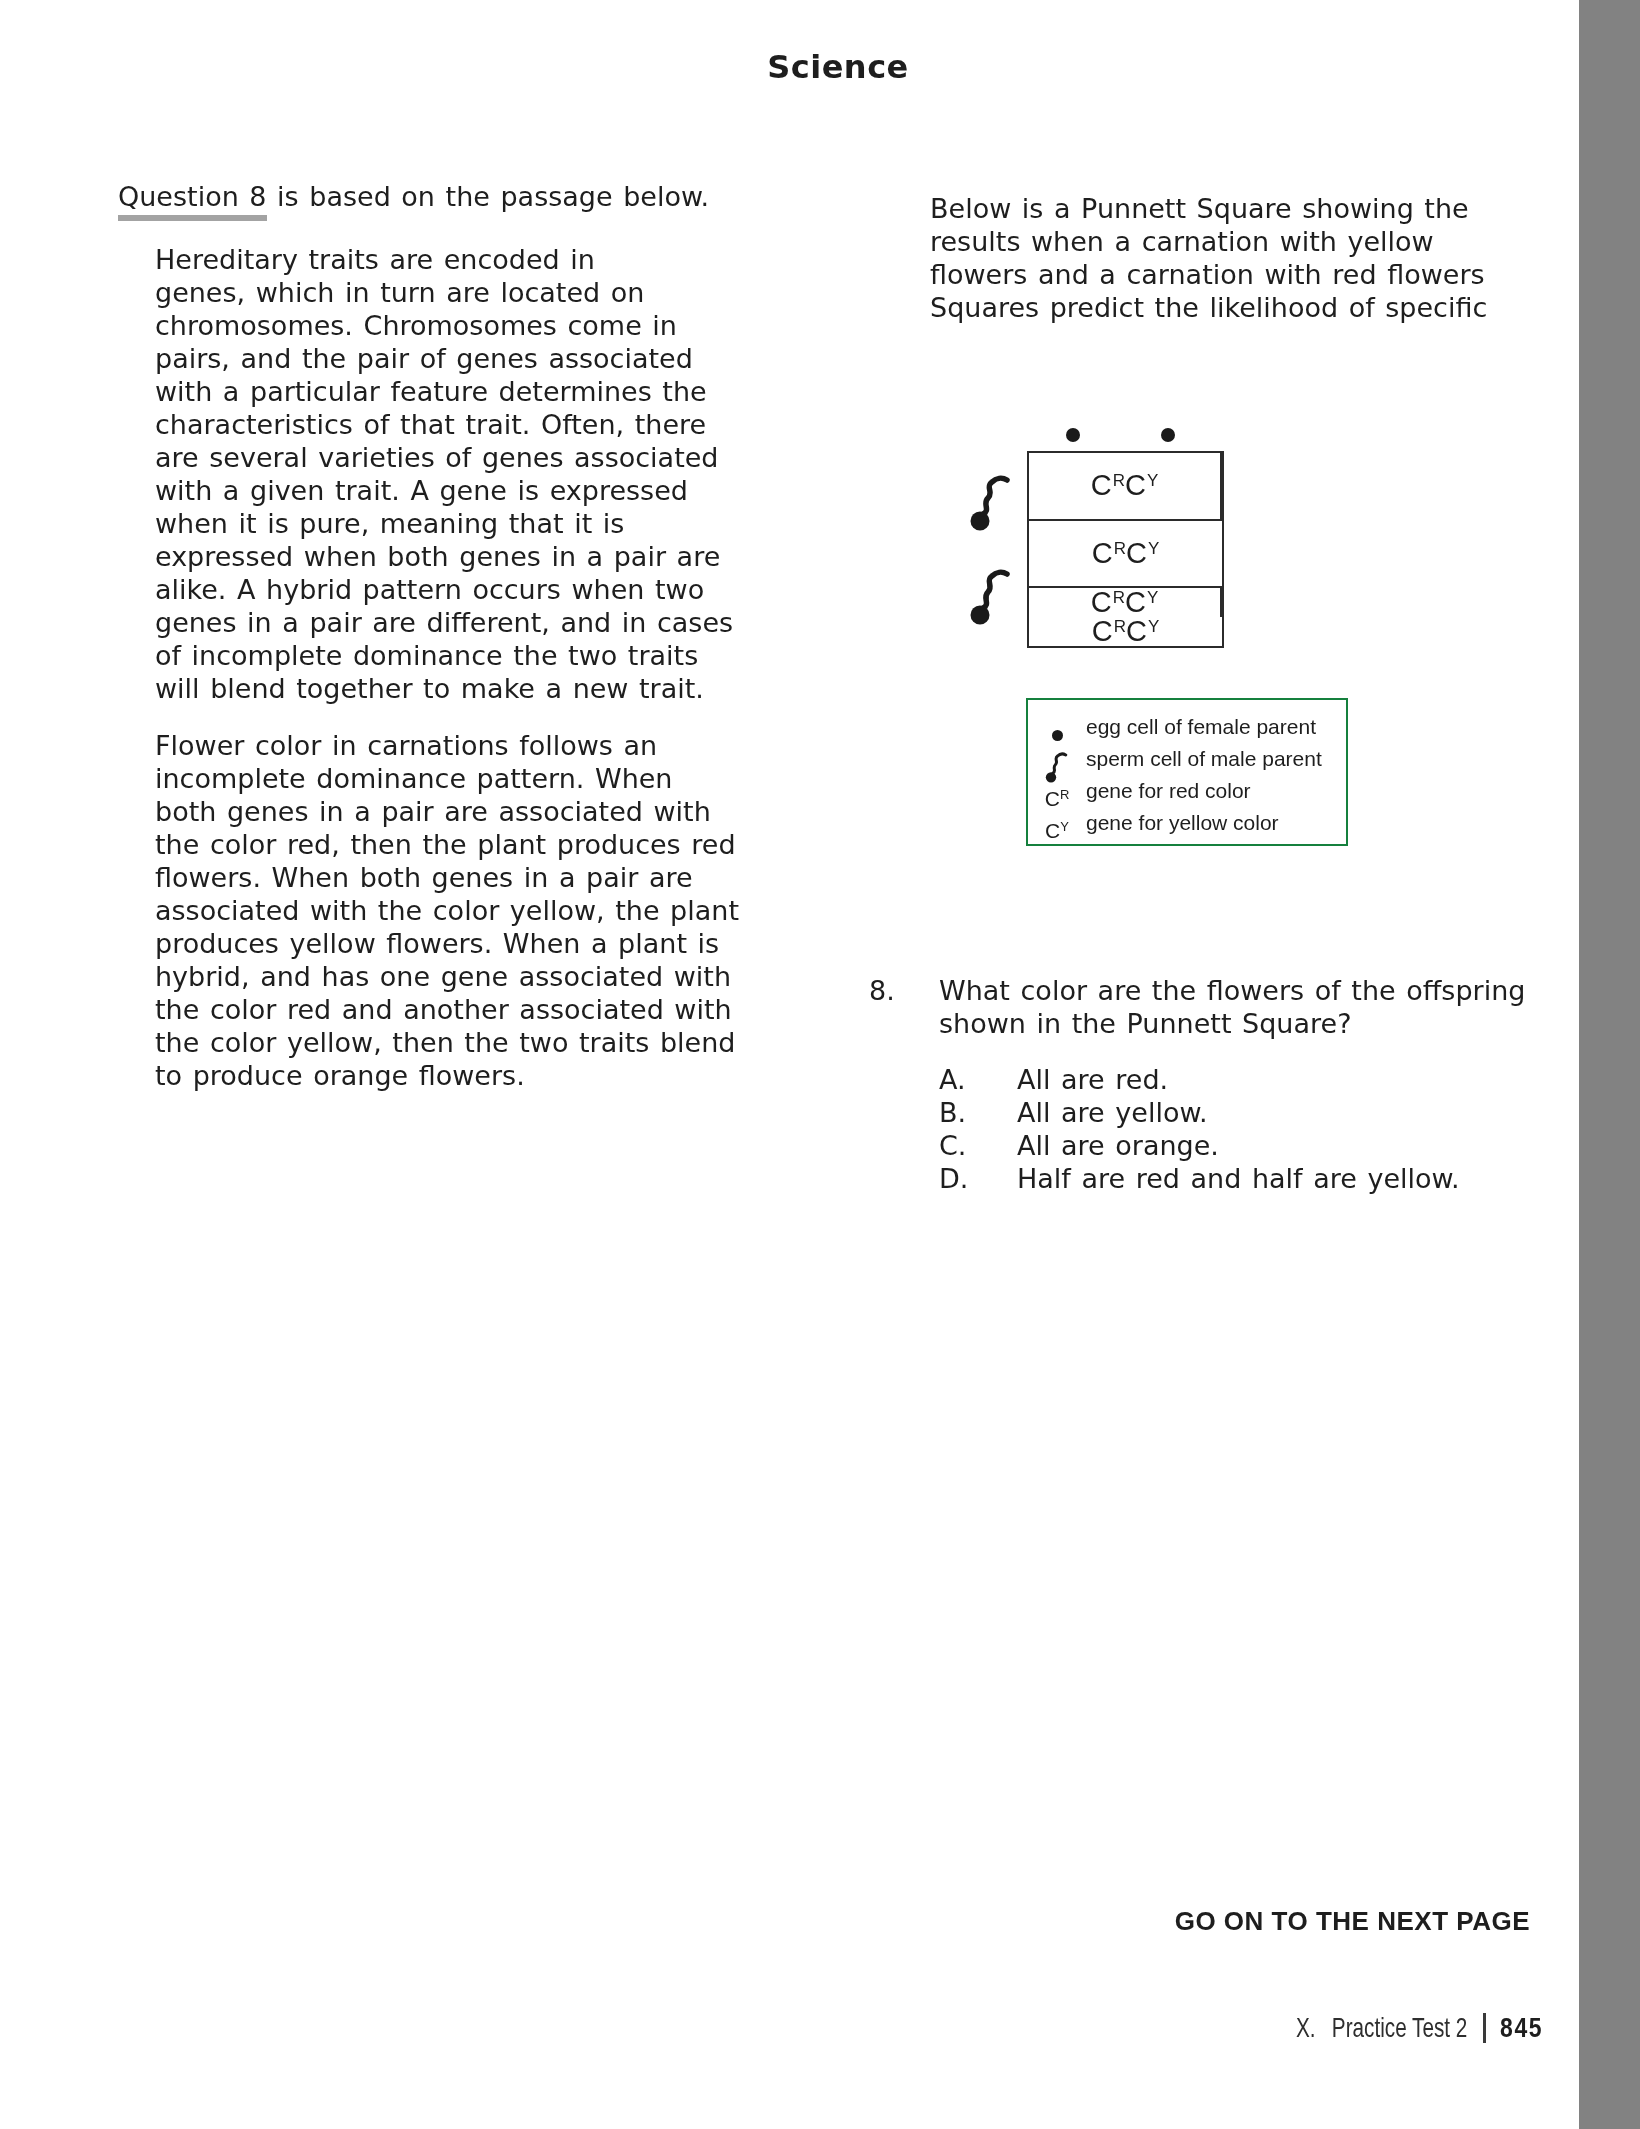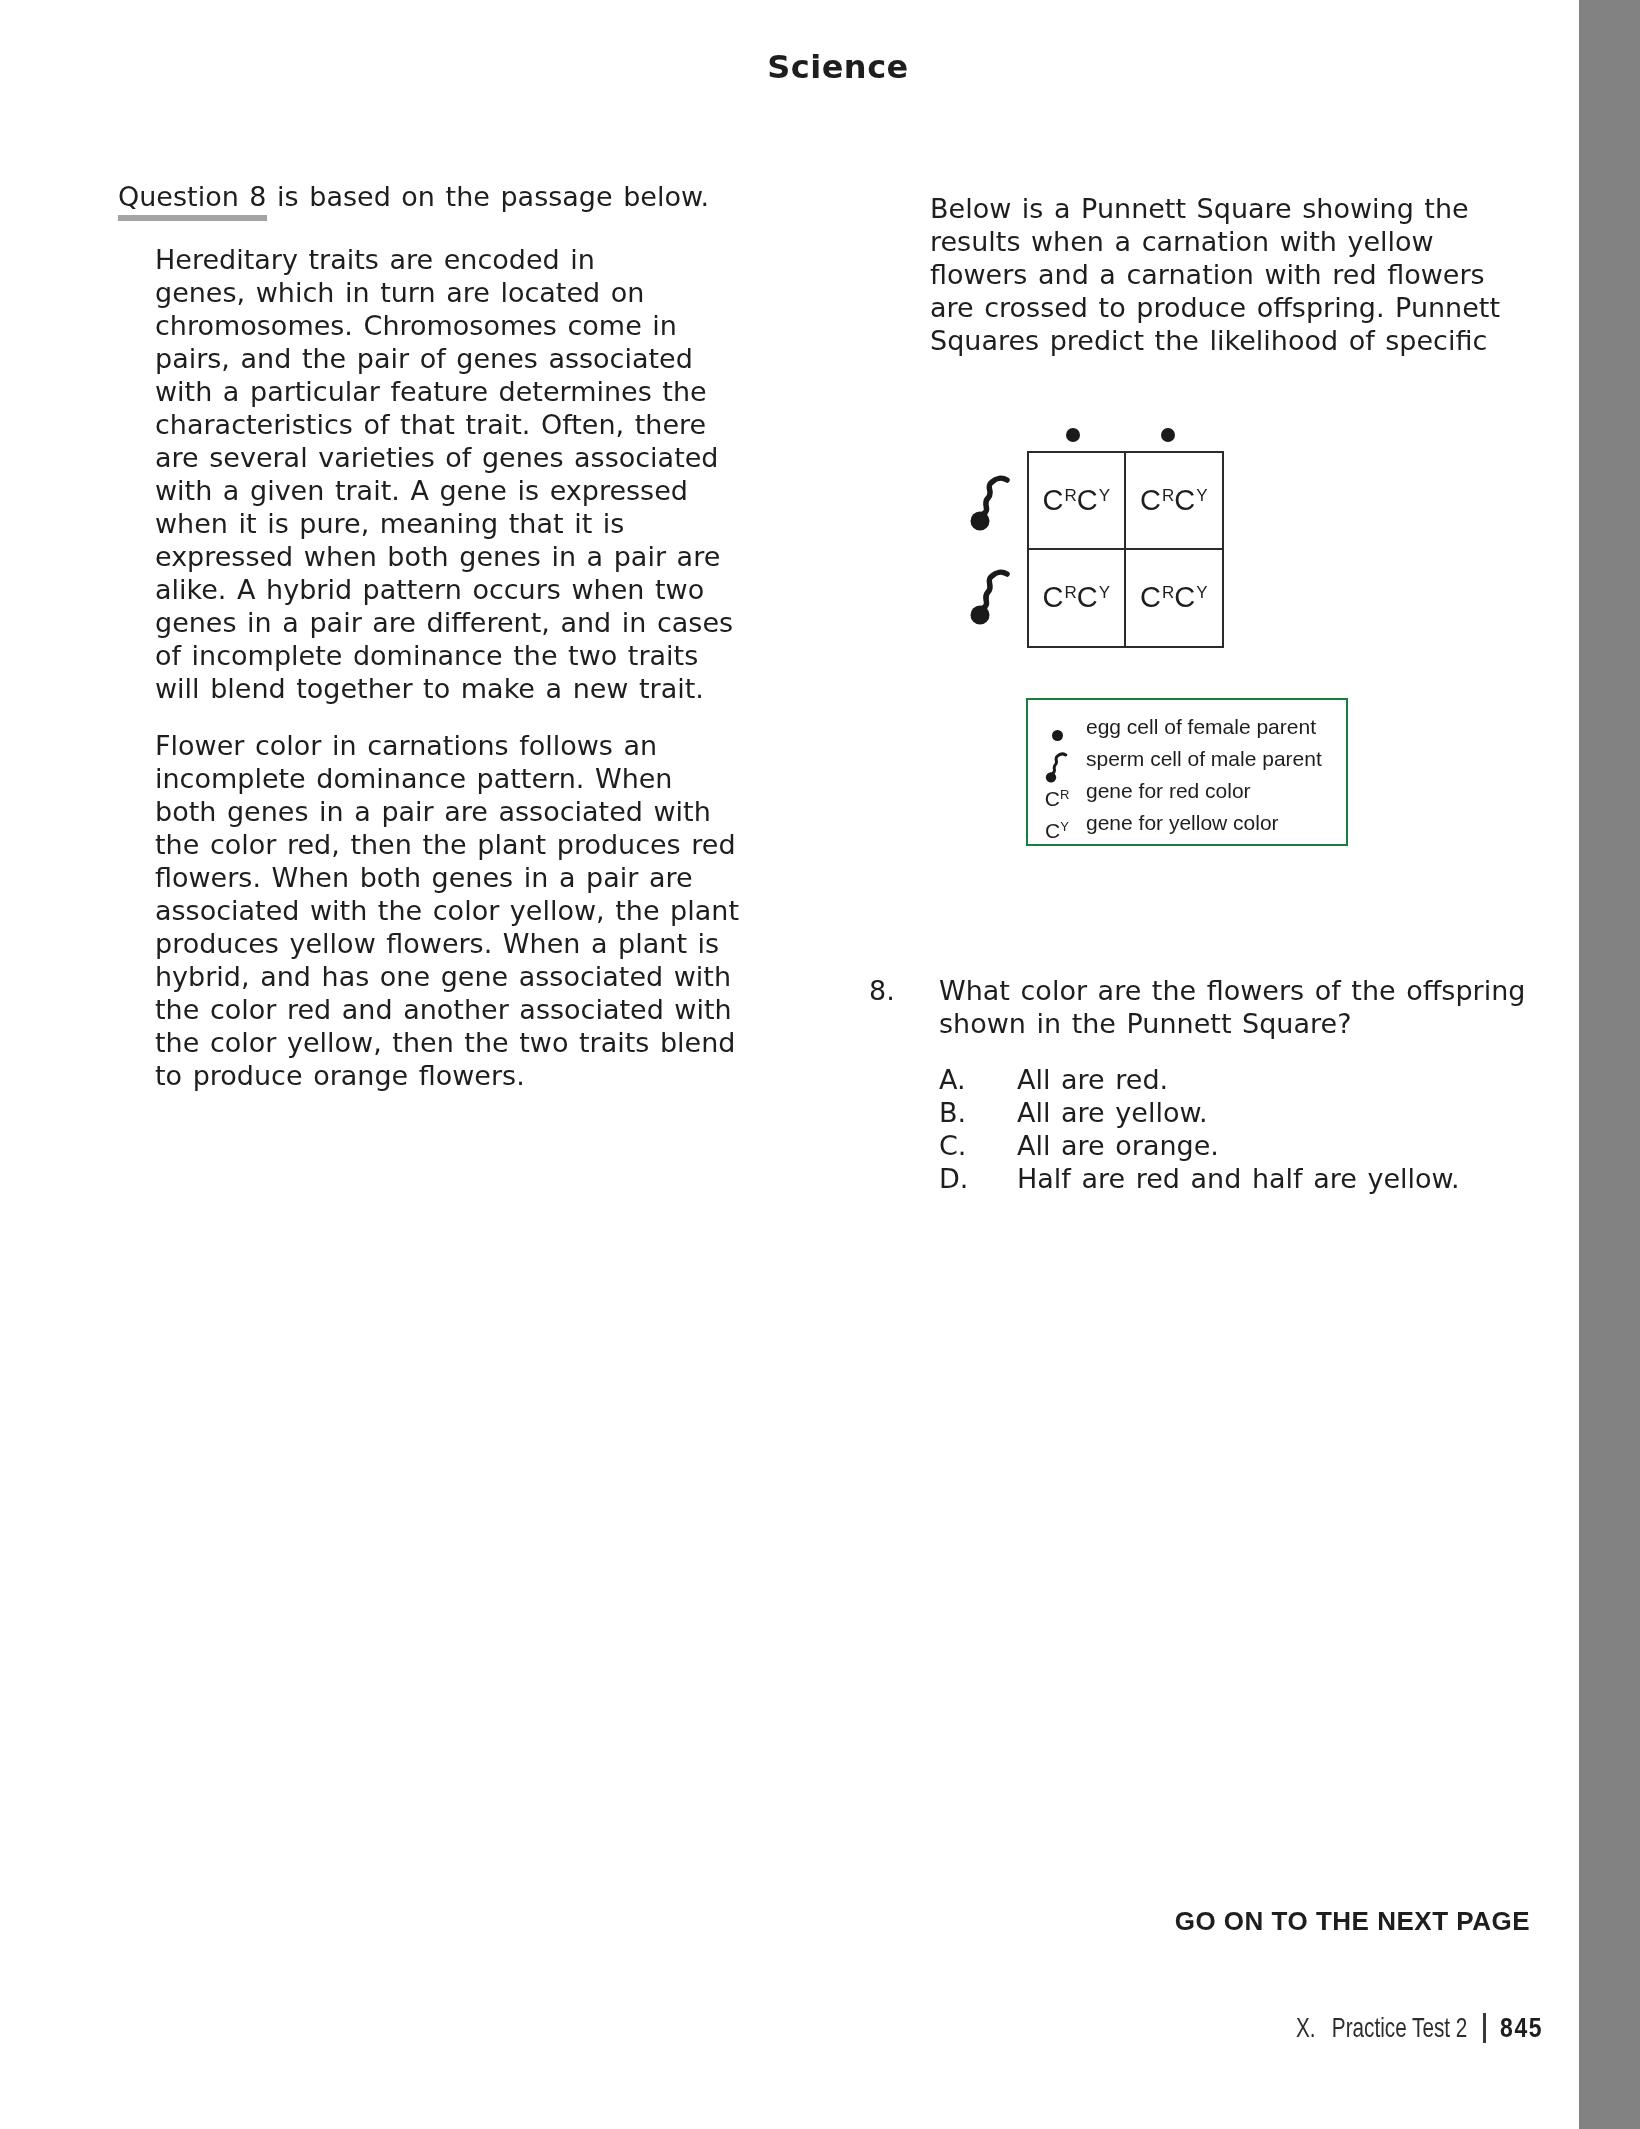--- a/index.html
+++ b/index.html
@@ -18,21 +18,21 @@
   .col-left{left:118px;top:180px;width:680px;}
   .col-right{left:918px;top:180px;width:640px;}
   .underlined{border-bottom:6px solid #a3a3a3;padding-bottom:3px;}
   .para{margin:12px;}
   .para.p1{margin-top:30px;margin-left:37px;}
   .para.p2{margin-top:24px;margin-left:37px;}
   
   .pgrid{
     position:absolute;left:1027px;top:451px;width:197px;height:197px;
     box-sizing:border-box;border:2px solid #2b2b2b;
-    display:grid;grid-template-columns:1fr 1fr;grid-template-rows:1fr 1fr;
+    display:grid;grid-template-columns:1fr;grid-template-rows:1fr 1fr;
   }
   .pcell{
     display:flex;align-items:center;justify-content:center;
     font-family:"Liberation Sans",sans-serif;font-size:29px;color:#1e1e1e;
     box-sizing:border-box;line-height:1;
   }
   .pcell.c0{border-right:2px solid #2b2b2b;border-bottom:2px solid #2b2b2b;}
   .pcell.c1{border-bottom:2px solid #2b2b2b;}
   .pcell.c2{border-right:2px solid #2b2b2b;}
   .pcell sup{font-size:17px;line-height:1;vertical-align:9px;margin-left:1px;}
@@ -116,21 +116,20 @@
       <div>the color yellow, then the two traits blend</div>
       <div>to produce orange flowers.</div>
     </div>
 </div>
 
 <div class="col col-right">
   <div class="para">
       <div>Below is a Punnett Square showing the</div>
       <div>results when a carnation with yellow</div>
       <div>flowers and a carnation with red flowers</div>
-      <div>are crossed to produce offspring. Punnett</div>
       <div>Squares predict the likelihood of specific</div>
     </div>
 </div>
 
 <div class="egg-dot egg-1"></div>
 <div class="egg-dot egg-2"></div>
 
 <div class="sperm sperm-1">
   <svg viewBox="0 0 44 58" xmlns="http://www.w3.org/2000/svg">
     <circle cx="11" cy="47" r="9.5" fill="#1a1a1a"></circle>

